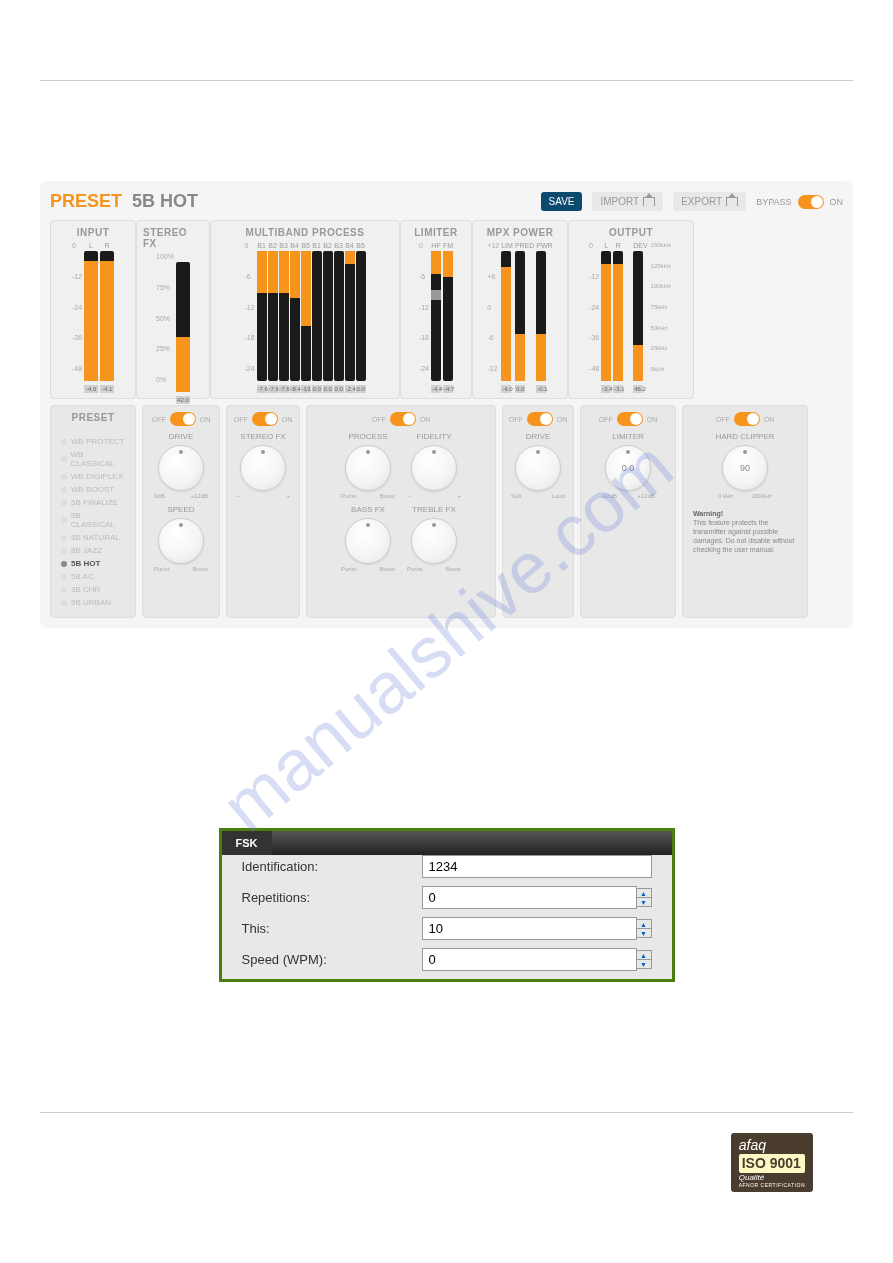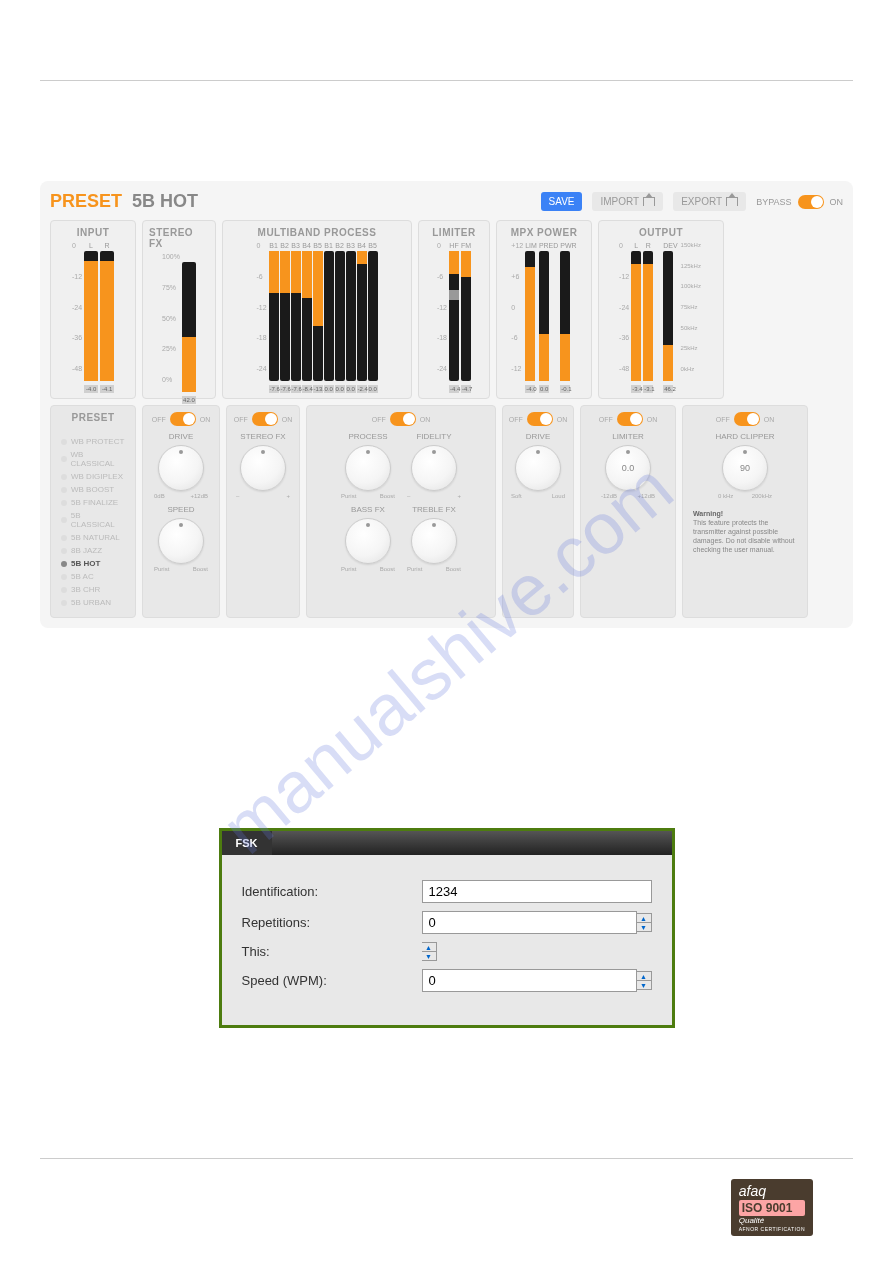--- a/index.html
+++ b/index.html
@@ -4,26 +4,26 @@
 <style>
 body{margin:0;background:#fff;font-family:Arial,Helvetica,sans-serif;width:893px;position:relative}
 .page{padding:80px 40px}
 .hr{border-top:1px solid #ccc;margin:0 0 100px 0}
 .plugin{background:#f5f5f5;border-radius:8px;padding:10px;position:relative;font-size:10px;color:#888}
 .topbar{display:flex;align-items:center;gap:10px;margin-bottom:8px}
 .preset-label{color:#f7941d;font-weight:bold;font-size:18px}
 .preset-name{color:#888;font-weight:bold;font-size:18px}
 .spacer{flex:1}
 .btn{background:#c8c8c8;color:#fff;font-size:10px;padding:4px 8px;border-radius:3px;display:flex;align-items:center;gap:4px}
-.btn.save{background:#3b82f6}
+.btn.save{background:#0c4a6e}
 .btn.exp{background:#e8e8e8;color:#999}
 .bypass{display:flex;align-items:center;gap:6px;font-size:9px;color:#999}
 .toggle{width:26px;height:14px;background:#f7941d;border-radius:7px;position:relative}
 .toggle::after{content:'';position:absolute;width:12px;height:12px;background:#fff;border-radius:50%;top:1px;right:1px}
-.row{display:flex;gap:6px}
+.row{display:flex;}
 .panel{background:#f0f0f0;border:1px solid #ddd;border-radius:4px;padding:6px;display:flex;flex-direction:column;align-items:center}
 .panel-title{font-size:10px;color:#999;font-weight:bold;letter-spacing:0.5px;margin-bottom:4px}
 .meters{display:flex;gap:2px;align-items:flex-end;position:relative}
 .meter-track{width:14px;height:130px;background:#1a1a1a;border-radius:2px;position:relative;display:flex;flex-direction:column;justify-content:flex-end}
 .meter-track.thin{width:10px}
 .meter-fill{background:#f7941d;width:100%}
 .meter-val{position:absolute;bottom:-12px;left:0;right:0;text-align:center;font-size:6px;color:#666;background:#d0d0d0;padding:1px}
 .meter-hdr{font-size:7px;color:#999;text-align:center;margin-bottom:2px}
 .scale{display:flex;flex-direction:column;justify-content:space-between;height:130px;font-size:7px;color:#aaa;margin-right:2px}
 .controls-row{display:flex;gap:6px;margin-top:6px}
@@ -42,31 +42,31 @@
 .multiband .meters{gap:1px}
 .warning{font-size:7px;color:#888;text-align:left;line-height:1.3;padding:4px}
 .warning b{font-weight:bold;color:#666}
 .knob-value{position:absolute;top:50%;left:50%;transform:translate(-50%,-50%);font-size:9px;color:#888}
 .export-icon{width:10px;height:8px;border:1px solid #999;border-bottom:none;position:relative}
 .export-icon::after{content:'';position:absolute;width:0;height:0;border-left:4px solid transparent;border-right:4px solid transparent;border-bottom:5px solid #999;top:-5px;left:1px}
 .watermark{position:absolute;left:50%;top:50%;transform:translate(-50%,-50%) rotate(-40deg);font-size:72px;color:rgba(100,120,220,0.25);font-weight:normal;pointer-events:none;white-space:nowrap}
 .fsk-panel{width:450px;margin:200px auto 3px;background:#e8e8e8;border:3px solid #4d7c0f}
 .fsk-tab-bar{background:linear-gradient(#555,#222);padding:0;display:flex}
 .fsk-tab{background:#333;color:#fff;font-size:11px;padding:6px 14px;font-weight:bold}
-.fsk-body{padding:25px 20px;font-size:13px;color:#333}
+.fsk-body{padding:0 20px;font-size:13px;color:#333}
 .fsk-row{display:flex;align-items:center;margin-bottom:8px}
 .fsk-row label{width:180px}
 .fsk-row input{flex:1;border:1px solid #999;padding:3px 6px;font-size:13px;background:#fff}
 .spinner{display:flex;flex-direction:column;border:1px solid #999;border-left:none}
 .spinner span{width:14px;height:8px;background:#e8e8e8;border-bottom:1px solid #999;display:flex;align-items:center;justify-content:center;font-size:7px;color:#06c}
 .spinner span:last-child{border-bottom:none}
 .footer-hr{border-top:1px solid #ccc;margin:130px 0 20px}
 .afaq{text-align:right;margin-right:40px}
 .afaq-badge{display:inline-block;background:#4a3c2e;color:#fff;font-size:10px;padding:4px 8px;border-radius:3px;text-align:left;line-height:1.2}
-.afaq-badge .iso{background:#fca5a5;color:#4a3c2e;font-weight:bold;padding:1px 3px;border-radius:2px;font-size:12px}
+.afaq-badge .iso{background:#fef9c3;color:#4a3c2e;font-weight:bold;padding:1px 3px;border-radius:2px;font-size:14px}
 .afaq-badge .q{font-style:italic;font-size:8px}
 .afaq-badge .cert{font-size:5px;letter-spacing:0.5px}
 .hpair{display:flex;gap:12px}
 </style>
 </head>
 <body>
 
 <div class="page">
 <div class="hr"></div>
 
@@ -554,20 +554,21 @@
     <div class="fsk-row">
           <label>Repetitions:</label>
           <input type="text" value="0" style="">
           <div class="spinner">
             <span>▲</span>
             <span>▼</span>
           </div>
         </div>
     <div class="fsk-row">
           <label>This:</label>
+          <input type="text" value="10" style="">
           <div class="spinner">
             <span>▲</span>
             <span>▼</span>
           </div>
         </div>
     <div class="fsk-row">
           <label>Speed (WPM):</label>
           <input type="text" value="0" style="">
           <div class="spinner">
             <span>▲</span>

